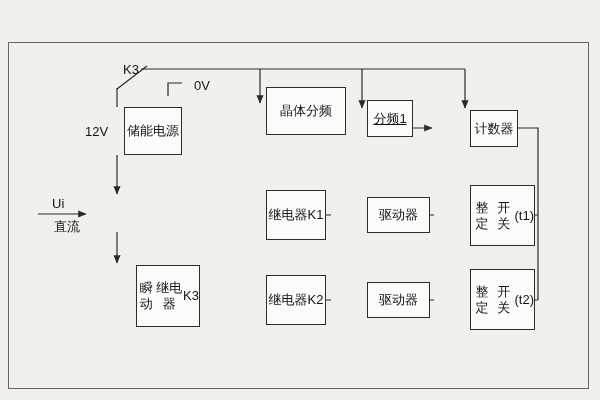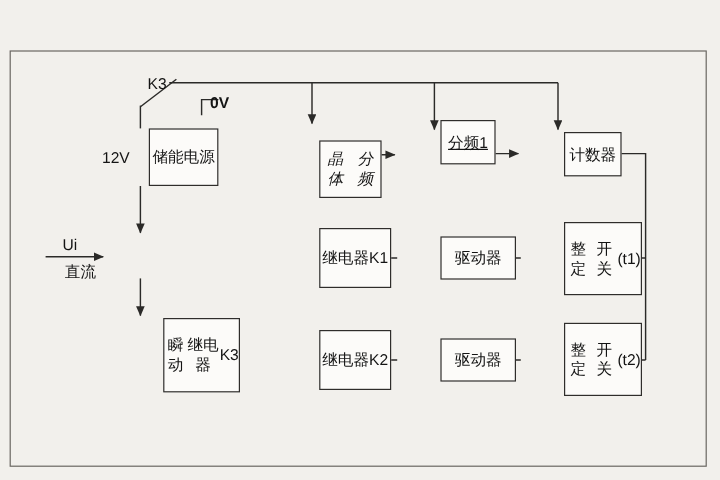--- a/index.html
+++ b/index.html
@@ -51,21 +51,21 @@
   <div class="box" style="left:88px;top:107px;width:58px;height:48px;">
     <span>储能</span>
     <span>电源</span>
   </div>
   <div class="box" style="left:100px;top:265px;width:64px;height:62px;">
     <span>瞬动</span>
     <span>继电器</span>
     <span>K3</span>
   </div>
 
-  <div class="box" style="left:230px;top:117px;width:52px;height:48px;font-style:italic;">
+  <div class="box" style="left:230px;top:87px;width:80px;height:48px;">
     <span>晶体</span>
     <span>分频</span>
   </div>
   <div class="box" style="left:331px;top:100px;width:46px;height:37px;text-decoration:underline;">
     <span>分频1</span>
   </div>
   <div class="box" style="left:434px;top:110px;width:48px;height:37px;">
     <span>计数器</span>
   </div>
 
@@ -90,16 +90,16 @@
   <div class="box" style="left:331px;top:282px;width:63px;height:36px;">
     <span>驱动器</span>
   </div>
   <div class="box" style="left:230px;top:275px;width:60px;height:50px;">
     <span>继电器</span>
     <span>K2</span>
   </div>
 
   <span class="lbl" style="left:123px;top:62px;">K3</span>
   <span class="lbl" style="left:85px;top:90px;margin-top:34px;">12V</span>
-  <span class="lbl" style="left:175px;top:78px;font-weight:bold;">0V</span>
+  <span class="lbl" style="left:194px;top:78px;">0V</span>
   <span class="lbl" style="left:52px;top:196px;">Ui</span>
   <span class="lbl" style="left:54px;top:219px;">直流</span>
 </div>
 
 </body></html>

